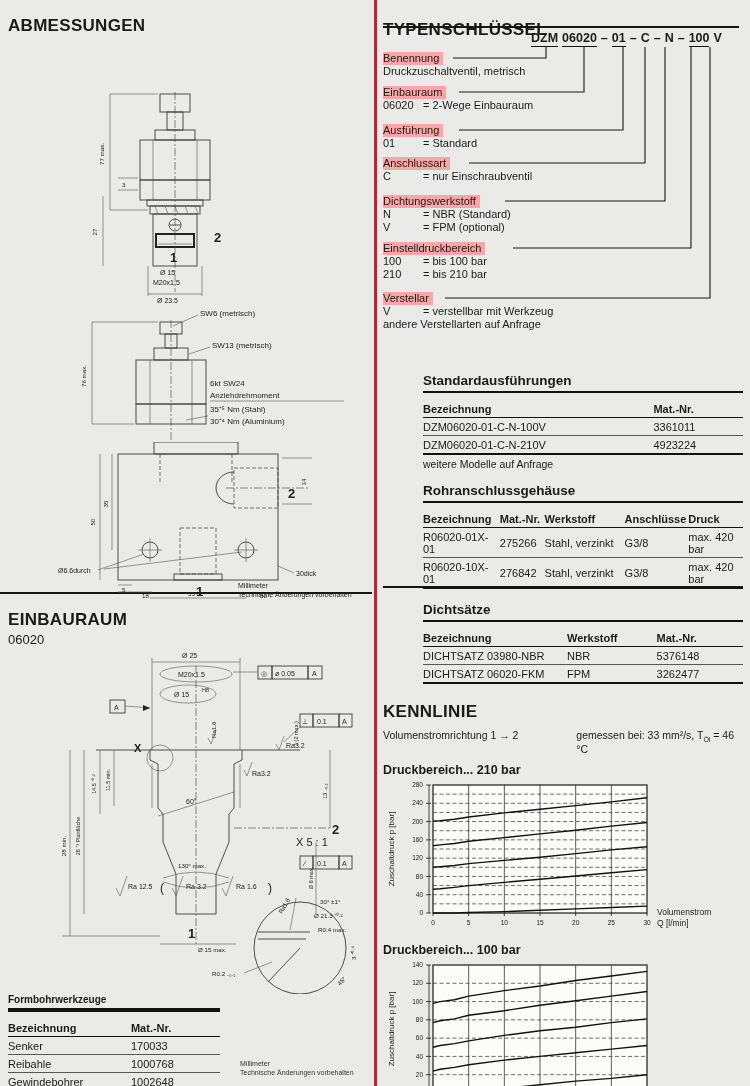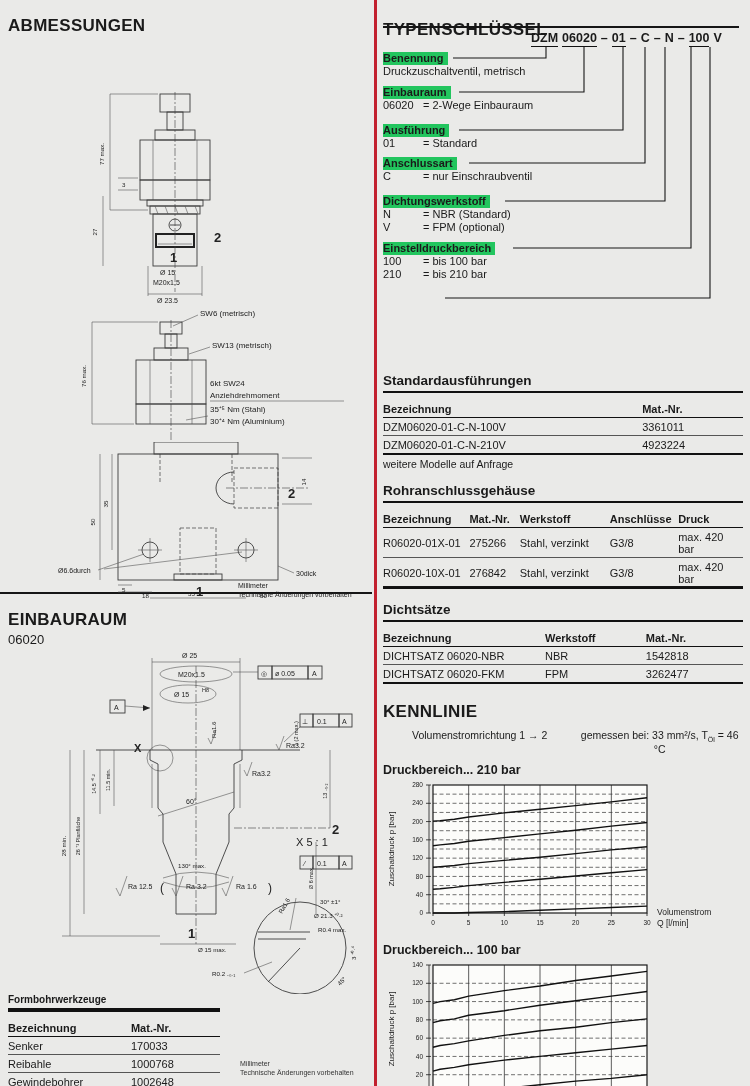--- a/index.html
+++ b/index.html
@@ -16,35 +16,35 @@
   svg .cl{stroke:#3c3c3c;stroke-width:0.6;fill:none;stroke-dasharray:8 2 2 2;}
   .t7{font-size:7px;} .t6{font-size:6.2px;} .t8{font-size:8px;}
   .big{font-size:13px;font-weight:bold;} .t55{font-size:5.5px;}
   
   .typ{position:relative;height:340px;padding-top:20px;}
   .typ-underline{position:absolute;left:0;top:26px;width:356px;height:1.5px;background:#161616;}
   .code-row{position:absolute;left:146px;top:31px;font-size:12.5px;font-weight:bold;white-space:nowrap;}
   .code-row .u{border-bottom:1.5px solid #111;padding-bottom:1px;}
   .code-row span{margin:0 2px;}
   .tblock{position:absolute;left:0;font-size:11px;line-height:13px;width:290px;}
-  .tb-title{font-weight:bold;background:#22c55e;display:inline-block;padding-right:4px;position:relative;z-index:2;}
+  .tb-title{font-weight:normal;background:#fca5a5;display:inline-block;padding-right:4px;position:relative;z-index:2;}
   .tb-k{display:inline-block;min-width:40px;}
   .typ-lines{position:absolute;left:0;top:0;width:360px;height:340px;pointer-events:none;}
   .typ-lines polyline{fill:none;stroke:#161616;stroke-width:1.1;}
   
   .tbl-title{font-size:13.5px;font-weight:bold;margin:0 0 3px 0;}
   .dtable{width:100%;border-collapse:collapse;border-top:2px solid #111;border-bottom:2px solid #111;font-size:11px;}
   .dtable th{text-align:left;font-weight:bold;border-bottom:1.8px solid #111;padding:10px 2px 2px 0;}
   .dtable td{border-bottom:1px solid #555;padding:2.5px 2px 2.5px 0;}
   .dtable tr:last-child td{border-bottom:none;}
   .tbl-note{font-size:10.5px;margin-top:3px;}
-  .tbl-block{margin-top:13px;}
+  .tbl-block{margin-top:13px;margin-left:40px;}
   
   .kenn{padding-top:8px;}
-  .kenn-meta{display:flex;font-size:10.5px;margin-top:7px;text-align:center;}
+  .kenn-meta{display:flex;font-size:10.5px;margin-top:7px;}
   .kenn-meta .ml{width:200px;}
   .chart-title{font-size:12.5px;font-weight:bold;margin:8px 0 2px 0;}
   
   .tools{position:absolute;left:8px;top:986px;width:212px;}
   .tools-title{font-size:10px;font-weight:bold;border-bottom:2px solid #111;padding-bottom:3px;margin-bottom:0;}
   .footer-note{position:absolute;font-size:7px;line-height:8.5px;color:#333;}
 </style>
 </head>
 <body>
 
@@ -334,20 +334,25 @@
     <div class="tblock" style="top:195px">
       <div class="tb-title">Dichtungswerkstoff</div>
       <div><span class="tb-k">N</span><span>= NBR (Standard)</span></div>
       <div><span class="tb-k">V</span><span>= FPM (optional)</span></div>
     </div>
     <div class="tblock" style="top:242px">
       <div class="tb-title">Einstelldruckbereich</div>
       <div><span class="tb-k">100</span><span>= bis 100 bar</span></div>
       <div><span class="tb-k">210</span><span>= bis 210 bar</span></div>
     </div>
+    <div class="tblock" style="top:292px">
+      <div class="tb-title">Verstellar</div>
+      <div><span class="tb-k">V</span><span>= verstellbar mit Werkzeug</span></div>
+      <div><span>andere Verstellarten auf Anfrage</span></div>
+    </div>
   </div>
 
   <div class="tbl-block">
     <div class="tbl-title">Standardausführungen</div>
     <table class="dtable">
       <tbody>
           <tr>
             <th style="width:72%">Bezeichnung</th>
             <th>Mat.-Nr.</th>
           </tr>
@@ -396,23 +401,23 @@
   <div class="tbl-block">
     <div class="tbl-title">Dichtsätze</div>
     <table class="dtable">
       <tbody>
           <tr>
         <th style="width:45%">Bezeichnung</th>
         <th style="width:28%">Werkstoff</th>
         <th>Mat.-Nr.</th>
       </tr>
       <tr>
-            <td>DICHTSATZ 06020-NBR</td>
+            <td>DICHTSATZ 03980-NBR</td>
             <td>NBR</td>
-            <td>1542818</td>
+            <td>5376148</td>
           </tr>
       <tr>
             <td>DICHTSATZ 06020-FKM</td>
             <td>FPM</td>
             <td>3262477</td>
           </tr>
     </tbody>
       </table>
   </div>
 

